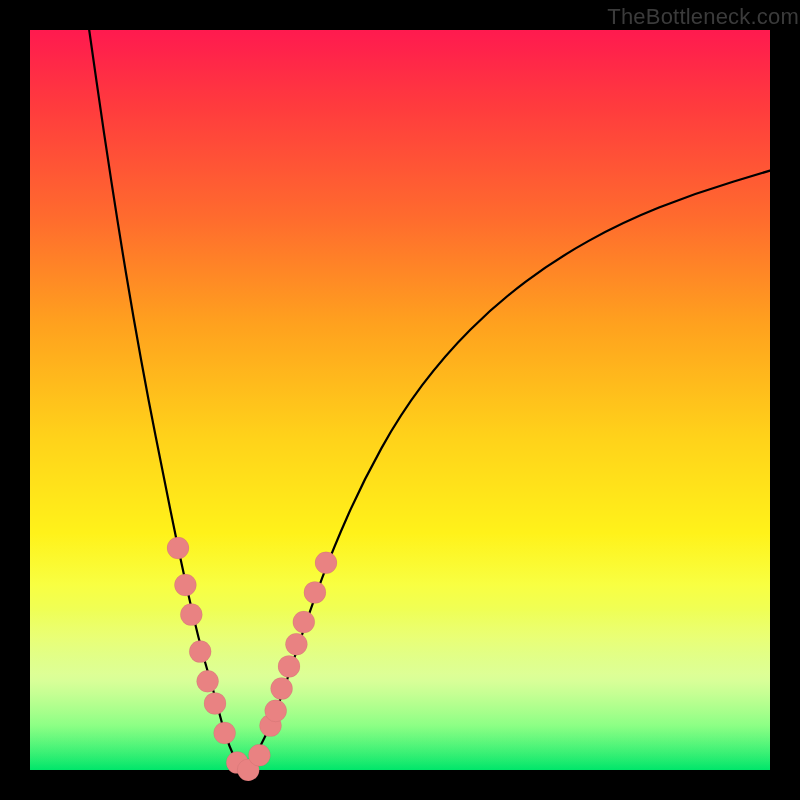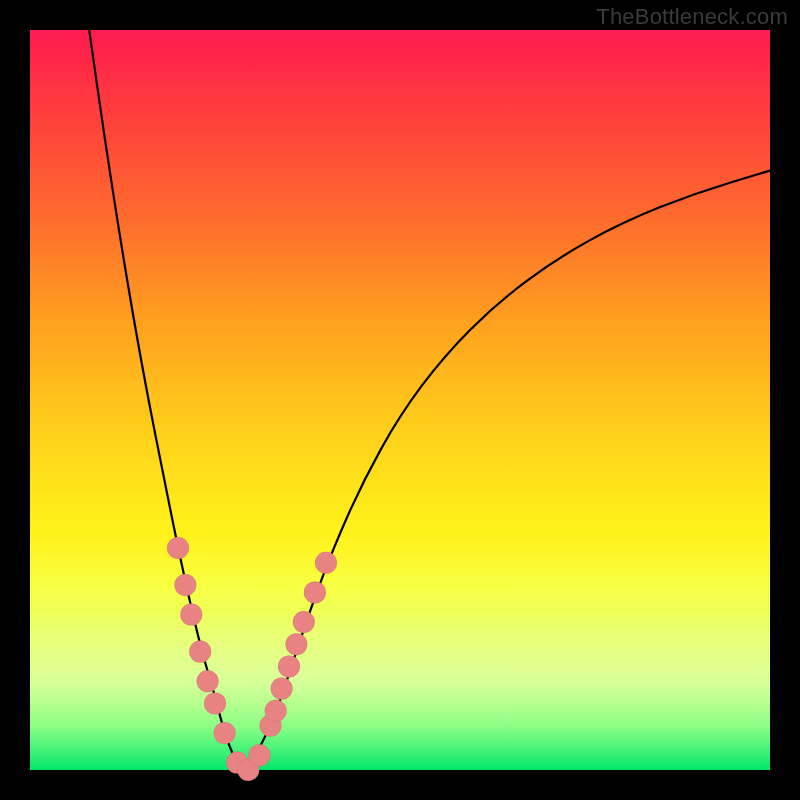--- a/index.html
+++ b/index.html
@@ -49,21 +49,21 @@
       rgba(255,255,255,0) 0%,
       rgba(255,255,180,0.35) 40%,
       rgba(255,255,200,0.15) 70%,
       rgba(255,255,255,0) 100%
     );
     pointer-events: none;
   }
   .watermark {
     position: absolute;
     top: 4px;
-    right: 12px;
+    right: 1px;
     color: #3b3b3b;
     font-size: 22px;
     font-weight: 500;
     letter-spacing: 0.2px;
     user-select: none;
   }
   svg.curve-layer {
     position: absolute;
     inset: 0;
     width: 740px;

